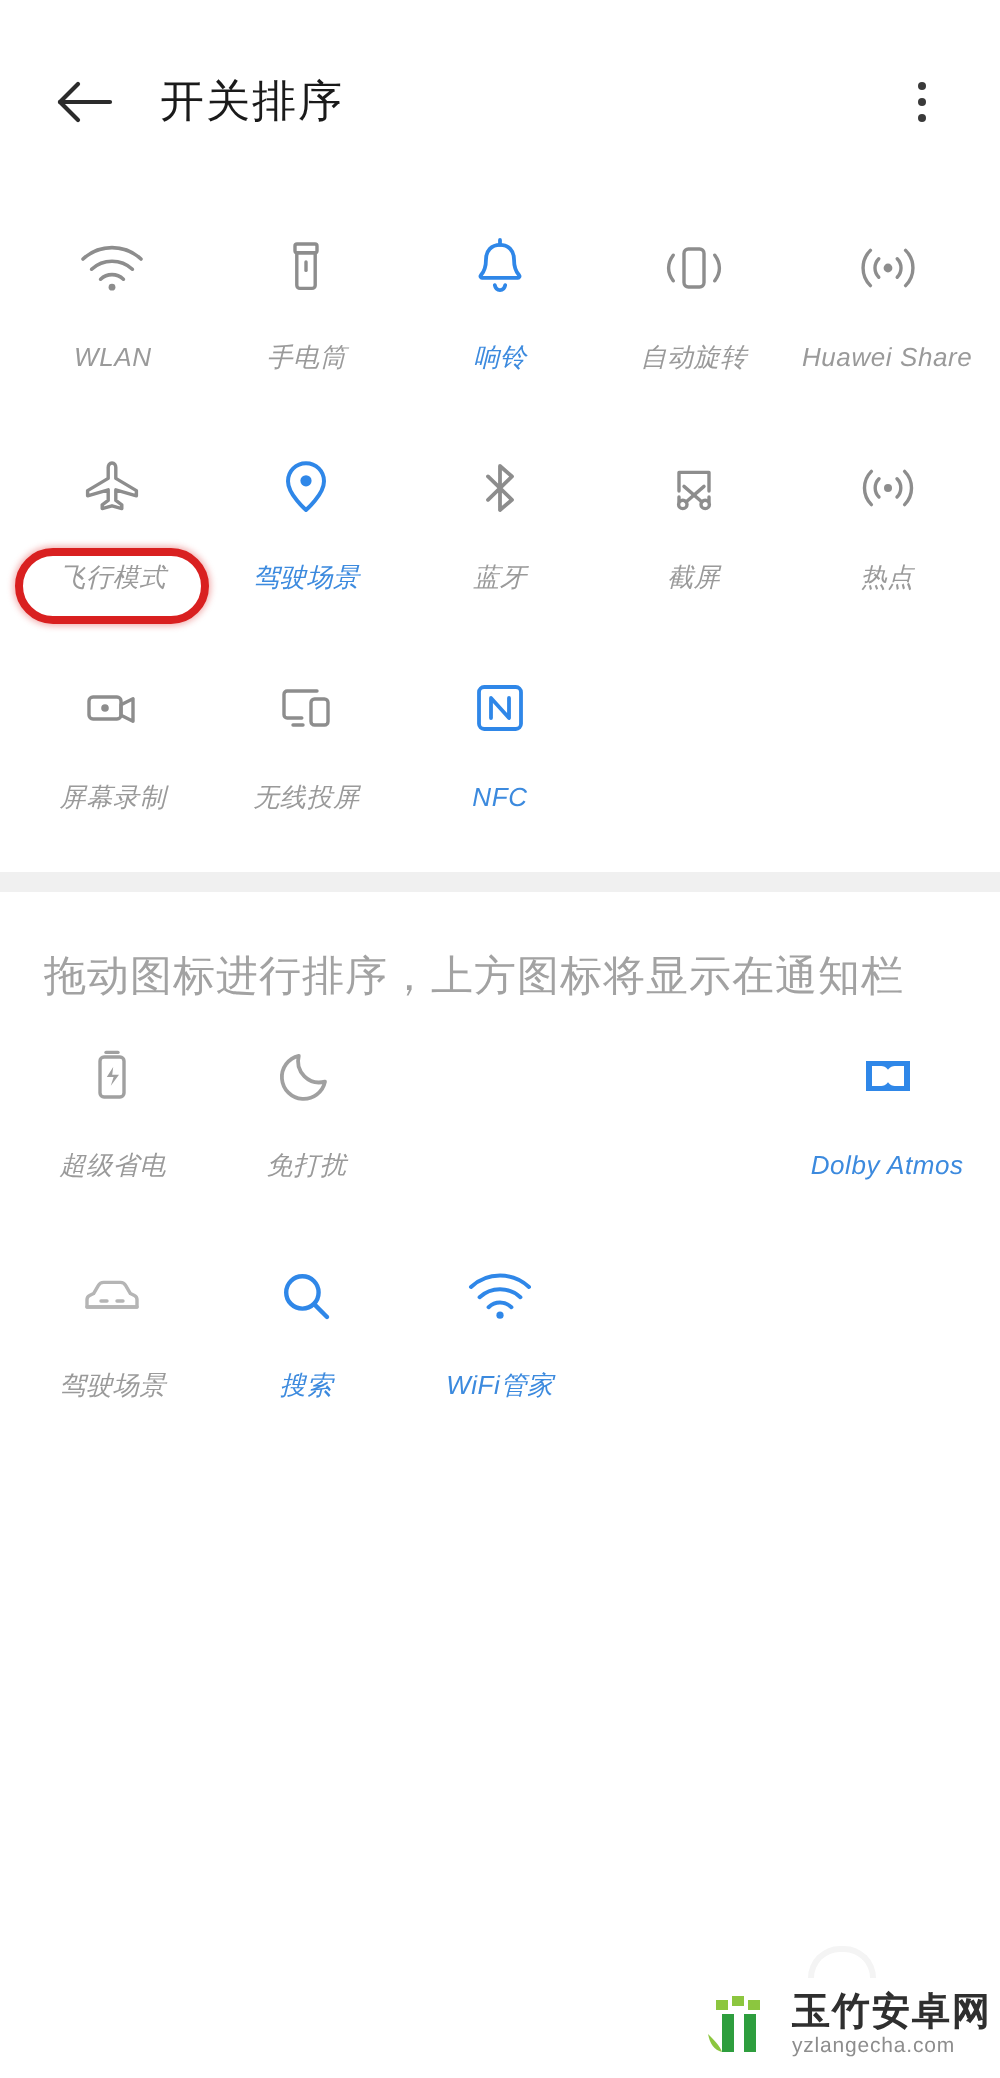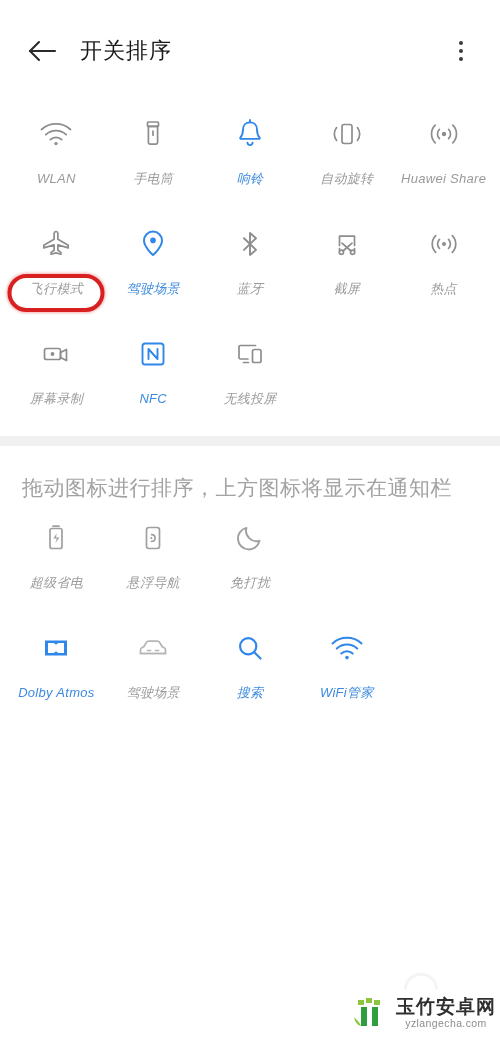--- a/index.html
+++ b/index.html
@@ -135,21 +135,21 @@
   
   .watermark {
     position: absolute;
     right: 4px;
     bottom: 8px;
     display: flex;
     align-items: flex-end;
     gap: 6px;
   }
   .wm-logo { width: 40px; height: 36px; display: block; }
-  .wm-text { display: flex; flex-direction: column; align-items: center; }
+  .wm-text { display: flex; flex-direction: column; align-items: flex-start; }
   .wm-title {
     font-size: 19px;
     font-weight: bold;
     color: #2f2f2f;
     letter-spacing: 1px;
     line-height: 1.05;
   }
   .wm-url {
     font-size: 10.5px;
     color: #8d8d8d;
@@ -312,69 +312,59 @@
     <span class="ico">
       <svg width="34" height="34" viewBox="0 0 34 34" fill="none" stroke="#8d8d8d" stroke-width="1.7" stroke-linecap="round" stroke-linejoin="round">
         <rect x="5.5" y="11.5" width="16" height="11" rx="2"></rect>
         <circle cx="13.5" cy="17" r="1.9" fill="#8d8d8d" stroke="none"></circle>
         <path d="M21.5 15.4l6-3v11.2l-6-3z"></path>
       </svg>
     </span>
     <span class="lbl">屏幕录制</span>
   </div>
 
-  <div class="tile blue">
-    <span class="ico">
-      <svg width="34" height="34" viewBox="0 0 34 34" fill="none" stroke="#2f87e8" stroke-width="1.9" stroke-linejoin="round">
-        <rect x="6.5" y="6.5" width="21" height="21" rx="2.6"></rect>
-        <path d="M12.5 22V12l9 10V12" stroke-linecap="round"></path>
-      </svg>
-    </span>
-    <span class="lbl">NFC</span>
-  </div>
-
   <div class="tile gray">
     <span class="ico">
       <svg width="34" height="34" viewBox="0 0 34 34" fill="none" stroke="#8d8d8d" stroke-width="1.7" stroke-linecap="round" stroke-linejoin="round">
         <path d="M22.5 8.5H7.6A1.6 1.6 0 0 0 6 10.1v10.3a1.6 1.6 0 0 0 1.6 1.6h7.3"></path>
         <path d="M10.5 25.5h5"></path>
         <rect x="19.5" y="12.5" width="8.5" height="13" rx="1.8"></rect>
       </svg>
     </span>
     <span class="lbl">无线投屏</span>
   </div>
+
+  <div class="tile blue">
+    <span class="ico">
+      <svg width="34" height="34" viewBox="0 0 34 34" fill="none" stroke="#2f87e8" stroke-width="1.9" stroke-linejoin="round">
+        <rect x="6.5" y="6.5" width="21" height="21" rx="2.6"></rect>
+        <path d="M12.5 22V12l9 10V12" stroke-linecap="round"></path>
+      </svg>
+    </span>
+    <span class="lbl">NFC</span>
+  </div>
 </div>
 
 <div class="divider"></div>
 
 <div class="hint">拖动图标进行排序，上方图标将显示在通知栏</div>
 
 <div class="grid">
 
   <div class="tile gray">
     <span class="ico">
       <svg width="34" height="34" viewBox="0 0 34 34" fill="none" stroke="#a0a0a0" stroke-width="1.7" stroke-linecap="round" stroke-linejoin="round">
         <rect x="11" y="7.5" width="12" height="20" rx="2"></rect>
         <path d="M14 5.2h6"></path>
         <path d="M17.6 12.5l-3.2 5h3.4l-1.4 4.4 4.1-5.5h-3.4z" fill="#a0a0a0" stroke="none"></path>
       </svg>
     </span>
     <span class="lbl">超级省电</span>
   </div>
 
-  <div class="tile gray">
-    <span class="ico">
-      <svg width="34" height="34" viewBox="0 0 34 34" fill="none" stroke="#a0a0a0" stroke-width="1.7" stroke-linecap="round" stroke-linejoin="round">
-        <rect x="10.5" y="6.5" width="13" height="21" rx="2.4"></rect>
-        <path d="M15.5 13.6c2.2 0 3.6 1.4 3.6 3.4s-1.4 3.4-3.6 3.4"></path>
-        <circle cx="15.3" cy="17" r="1.1" fill="#a0a0a0" stroke="none"></circle>
-      </svg>
-    </span>
-    <span class="lbl">悬浮导航</span>
-  </div>
 
   <div class="tile gray">
     <span class="ico">
       <svg width="34" height="34" viewBox="0 0 34 34" fill="none" stroke="#a0a0a0" stroke-width="1.9" stroke-linecap="round" stroke-linejoin="round">
         <path d="M26.5 19.8A10.6 10.6 0 0 1 13.4 6.9a10.9 10.9 0 1 0 13.1 12.9z"></path>
       </svg>
     </span>
     <span class="lbl">免打扰</span>
   </div>
 

